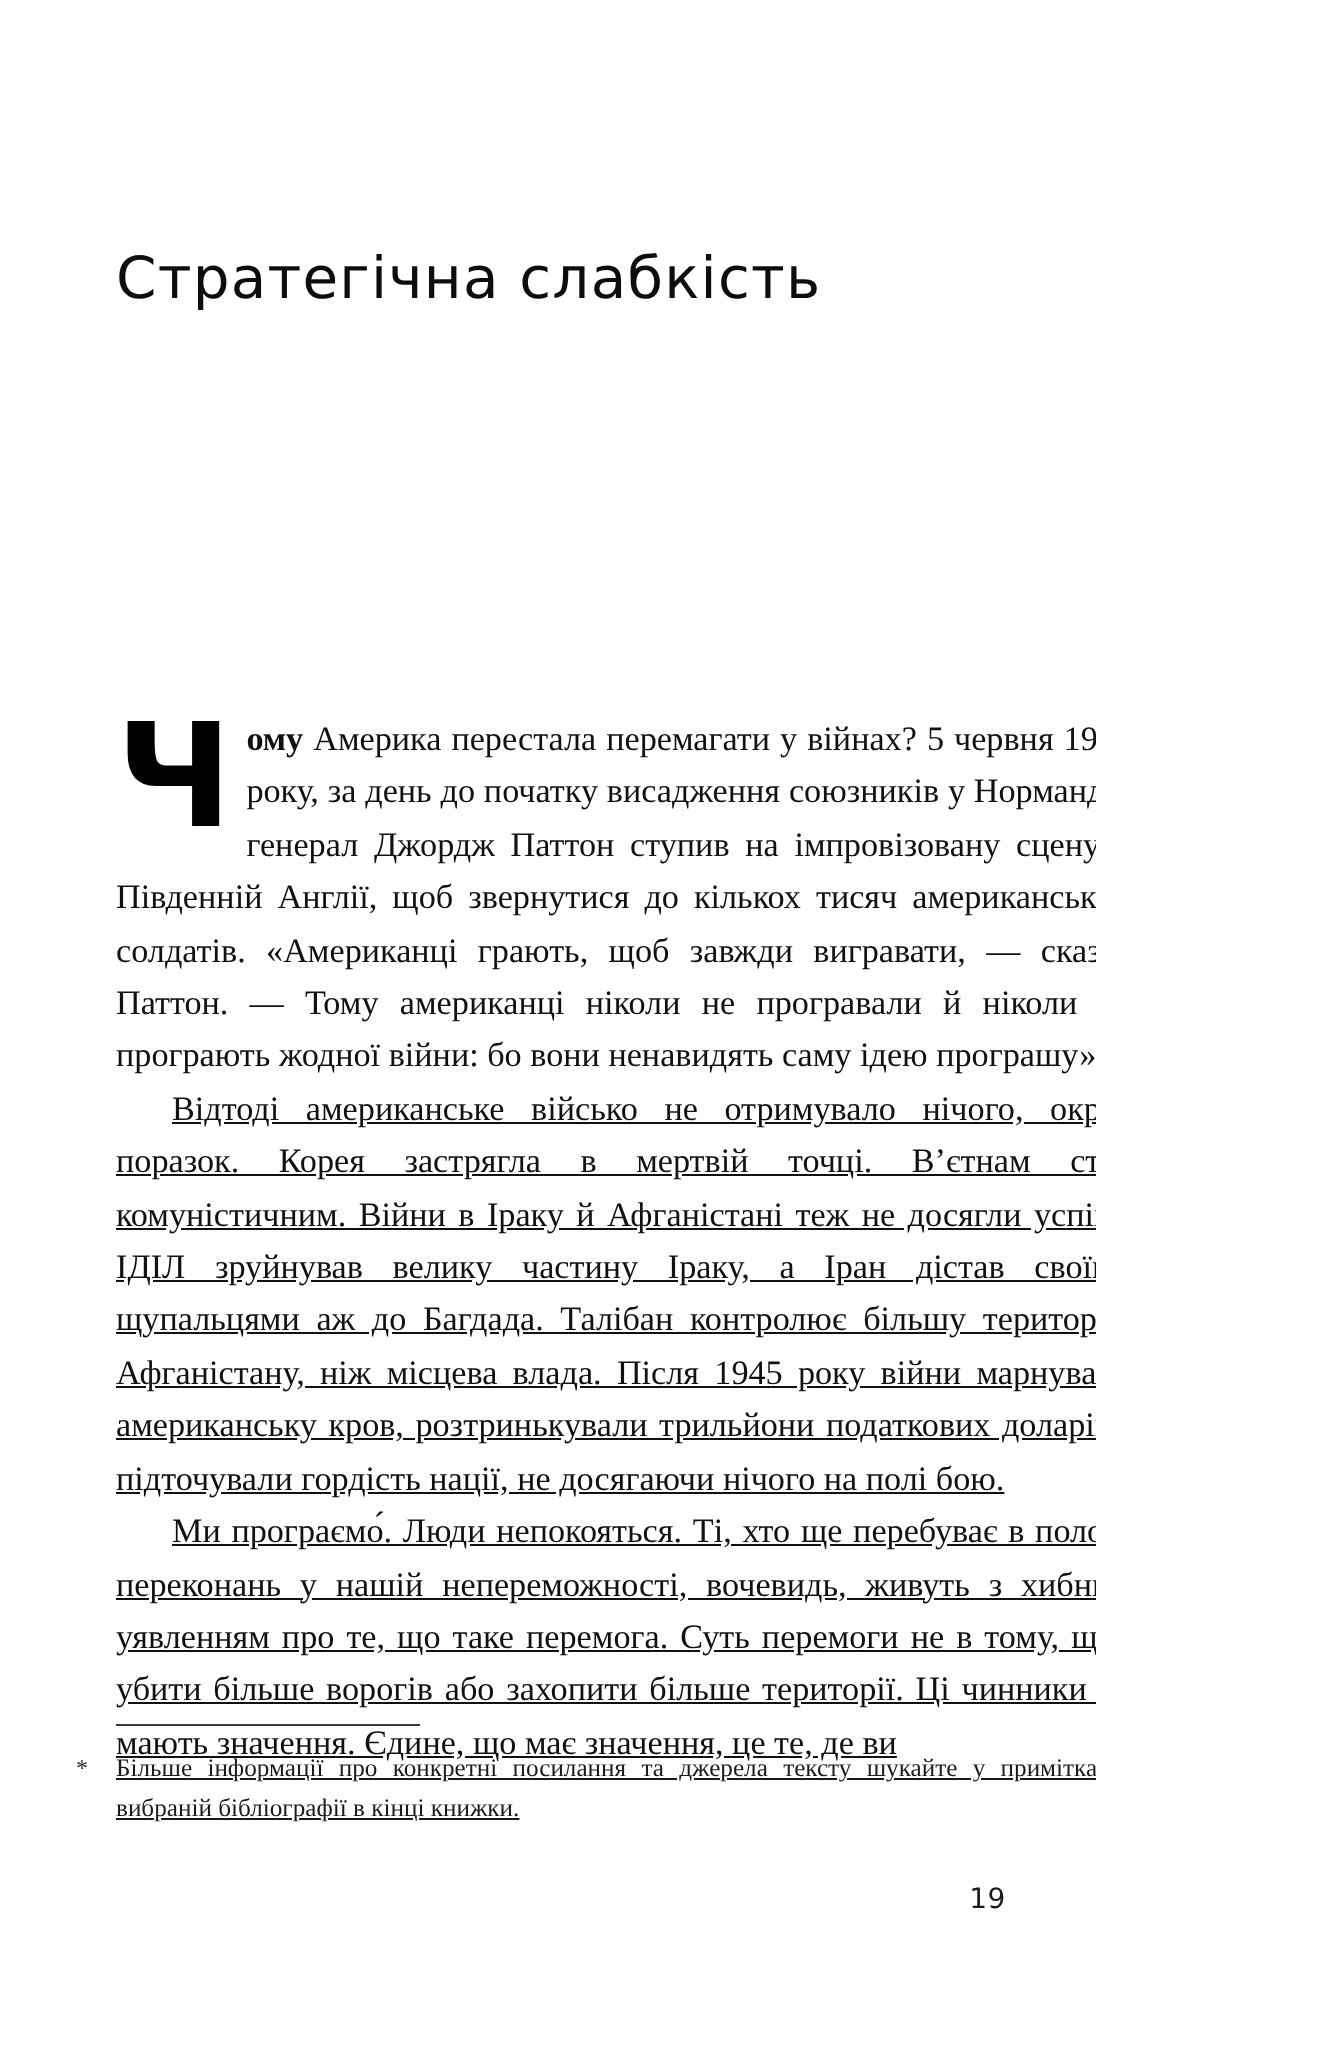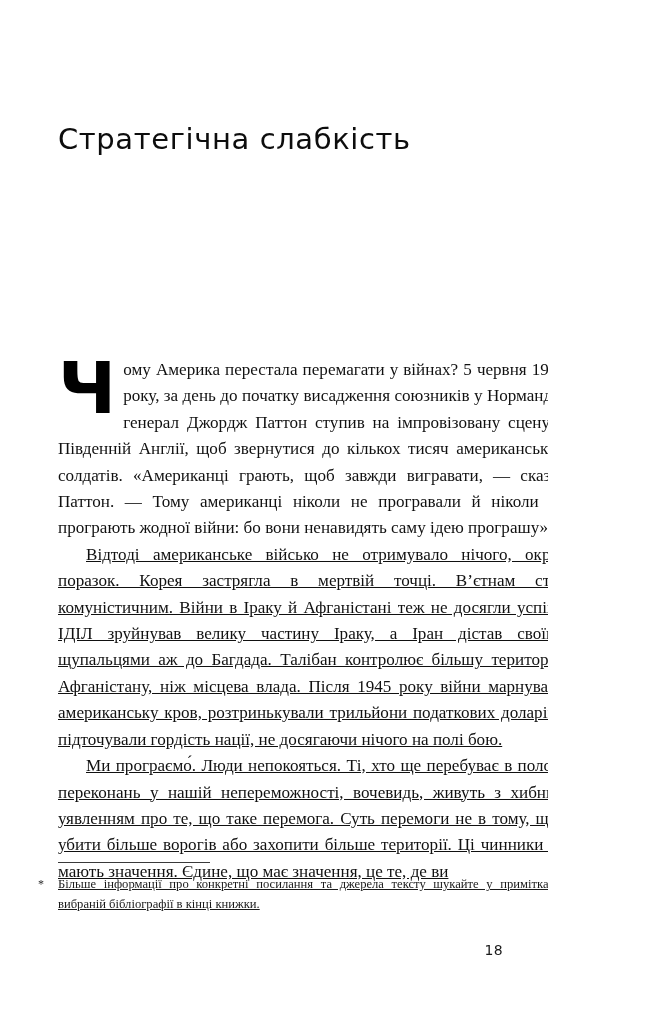--- a/index.html
+++ b/index.html
@@ -65,21 +65,21 @@
     float: left;
     font-family: "DejaVu Sans", "Liberation Sans", sans-serif;
     font-weight: 700;
     font-size: 72px;
     line-height: 58px;
     margin: 2px 7px 0 0;
     color: #000000;
   }
 
   .lead-bold {
-    font-weight: 400;
+    font-weight: 700;
   }
 
   sup.fn-ref {
     font-size: 0.62em;
     vertical-align: super;
     line-height: 0;
     letter-spacing: 0.3px;
   }
 
   
@@ -151,15 +151,15 @@
   </div>
 
   <div class="footnote-area">
     <div class="footnote-rule"></div>
     <div class="footnote-row">
       <span class="footnote-marker">*</span>
       <span class="footnote-text">Більше інформації про конкретні посилання та джерела тексту шукайте у примітках і вибраній бібліографії в кінці книжки.</span>
     </div>
   </div>
 
-  <div class="folio">18</div>
+  <div class="folio">19</div>
 
 </div>
 
 </body></html>

